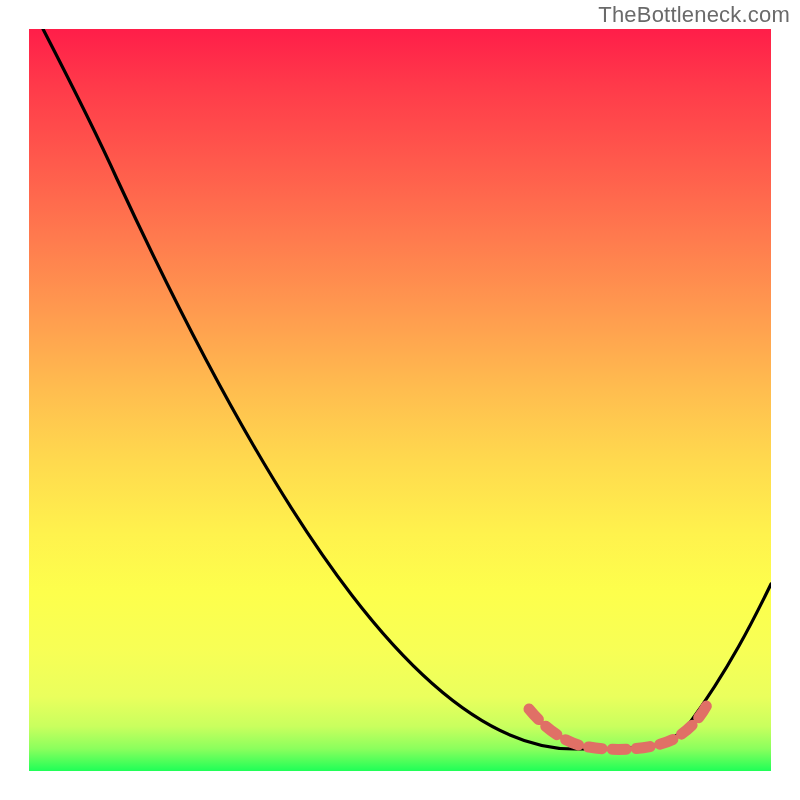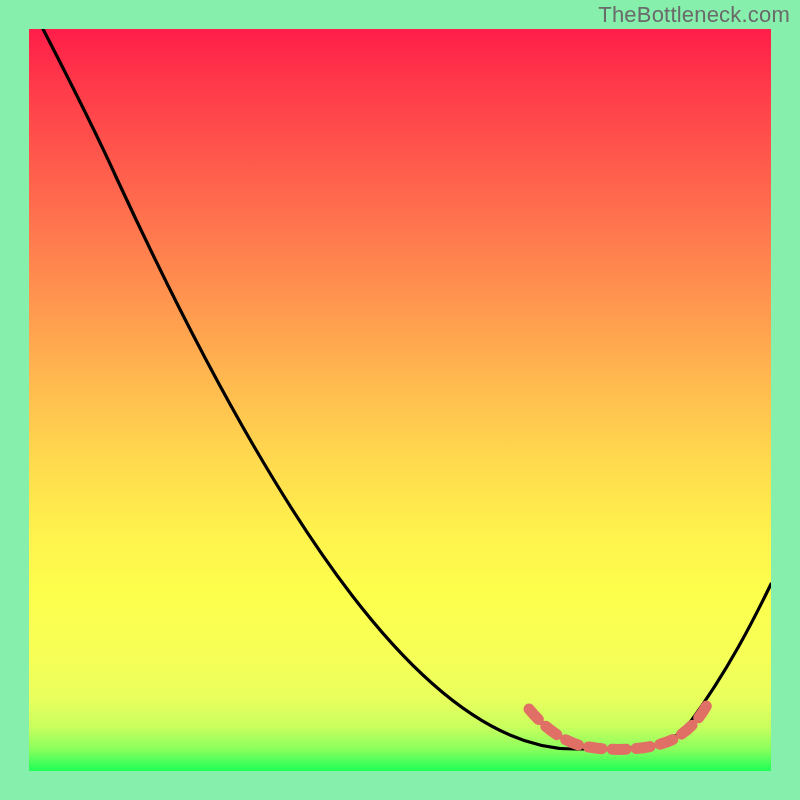--- a/index.html
+++ b/index.html
@@ -7,21 +7,21 @@
     padding: 0;
     width: 800px;
     height: 800px;
     background: #000;
     overflow: hidden;
   }
   .outer {
     position: relative;
     width: 800px;
     height: 800px;
-    background: #86efac;
+    background: #ffffff;
   }
   .watermark {
     position: absolute;
     top: 2px;
     right: 10px;
     color: #6a6a6a;
     font-family: Arial, Helvetica, sans-serif;
     font-size: 22px;
     font-weight: 500;
     letter-spacing: 0.2px;

